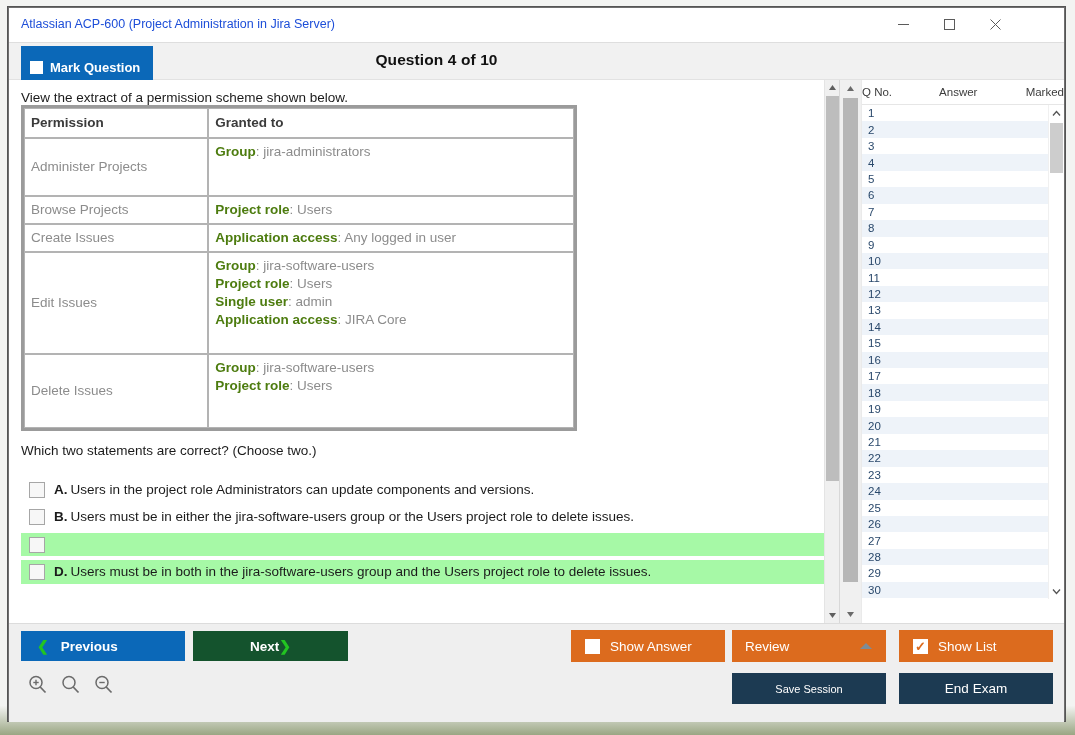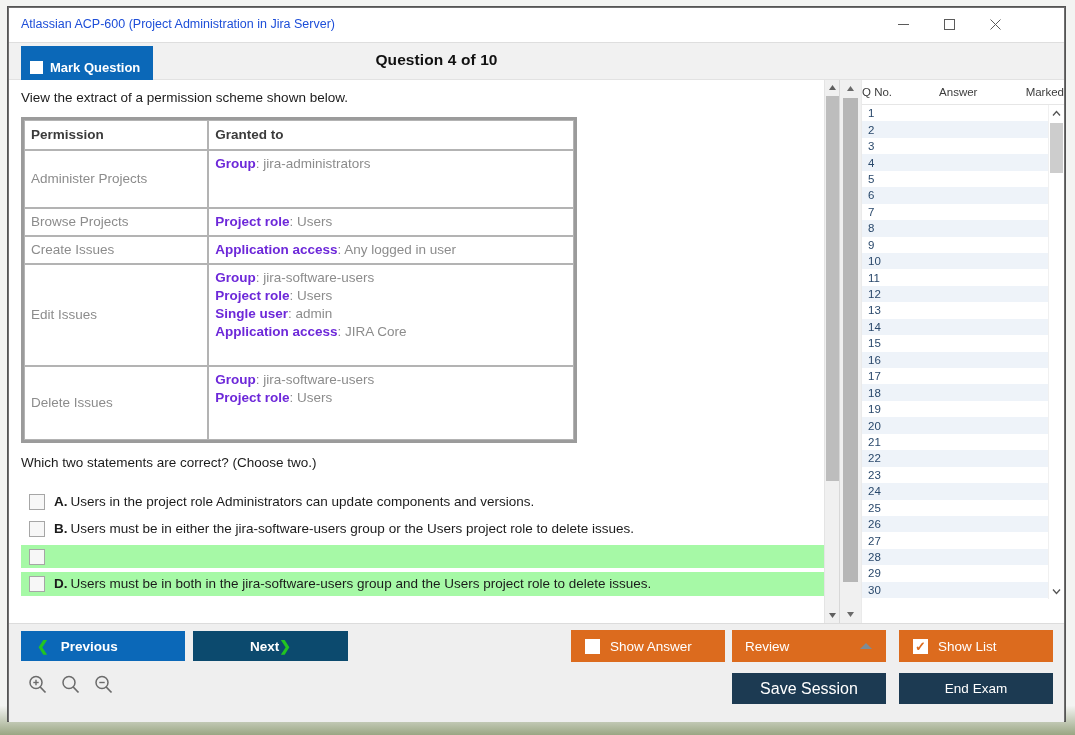--- a/index.html
+++ b/index.html
@@ -121,21 +121,21 @@
     overflow: hidden;
     background: #ffffff;
   }
   #content-inner {
     position: relative;
     padding: 10px 0 0 12px;
   }
   #prompt-line {
     font-size: 13.5px;
     color: #1b1b1b;
-    margin: 0 0 12px 0;
+    margin: 0 0 0 0;
   }
 
   
   #perm-table {
     border-collapse: separate;
     border-spacing: 0;
     width: 556px;
     border: 3px solid #9b9b9b;
     background: #ffffff;
     margin-bottom: 8px;
@@ -149,21 +149,21 @@
     line-height: 1.33;
   }
   #perm-table td.c1 { width: 175px; vertical-align: middle; }
   #perm-table td.c2 { width: 365px; }
   #perm-table tr.hdr td {
     font-weight: bold;
     color: #3b3b3b;
     vertical-align: middle;
     padding-top: 5px; padding-bottom: 5px;
   }
-  #perm-table .lbl { font-weight: bold; color: #6d28d9; }
+  #perm-table .lbl { font-weight: bold; color: #4d7c0f; }
   .tall-1 { height: 48px; }
   .tall-2 { height: 92px; }
   .tall-3 { height: 64px; }
 
   #question-stem {
     font-size: 13.5px;
     color: #1b1b1b;
     margin: 12px 0 20px 0;
   }
 
@@ -324,21 +324,21 @@
     width: 164px; height: 30px;
     background: #0b68b8;
     font-size: 13.5px; font-weight: bold;
     justify-content: flex-start;
     padding-left: 16px;
     gap: 12px;
   }
   #btn-next {
     left: 184px; top: 7px;
     width: 155px; height: 30px;
-    background: #0c4a6e;
+    background: #14532d;
     font-size: 13.5px; font-weight: bold;
     justify-content: center;
   }
   .arrow-green { color: #22c421; font-size: 14px; font-weight: bold; }
 
   #btn-show-answer {
     left: 562px; top: 6px;
     width: 154px; height: 32px;
     background: #dc6b1e;
     font-size: 13.5px;
@@ -360,21 +360,21 @@
     background: #dc6b1e;
     font-size: 13.5px;
     justify-content: flex-start;
     padding-left: 14px;
     gap: 10px;
   }
   #btn-save-session {
     left: 723px; top: 49px;
     width: 154px; height: 31px;
     background: #1c3a52;
-    font-size: 16px;
+    font-size: 11px;
     justify-content: center;
   }
   #btn-end-exam {
     left: 890px; top: 49px;
     width: 154px; height: 31px;
     background: #1c3a52;
     font-size: 13.5px;
     justify-content: center;
   }
   .chk-box-w {

